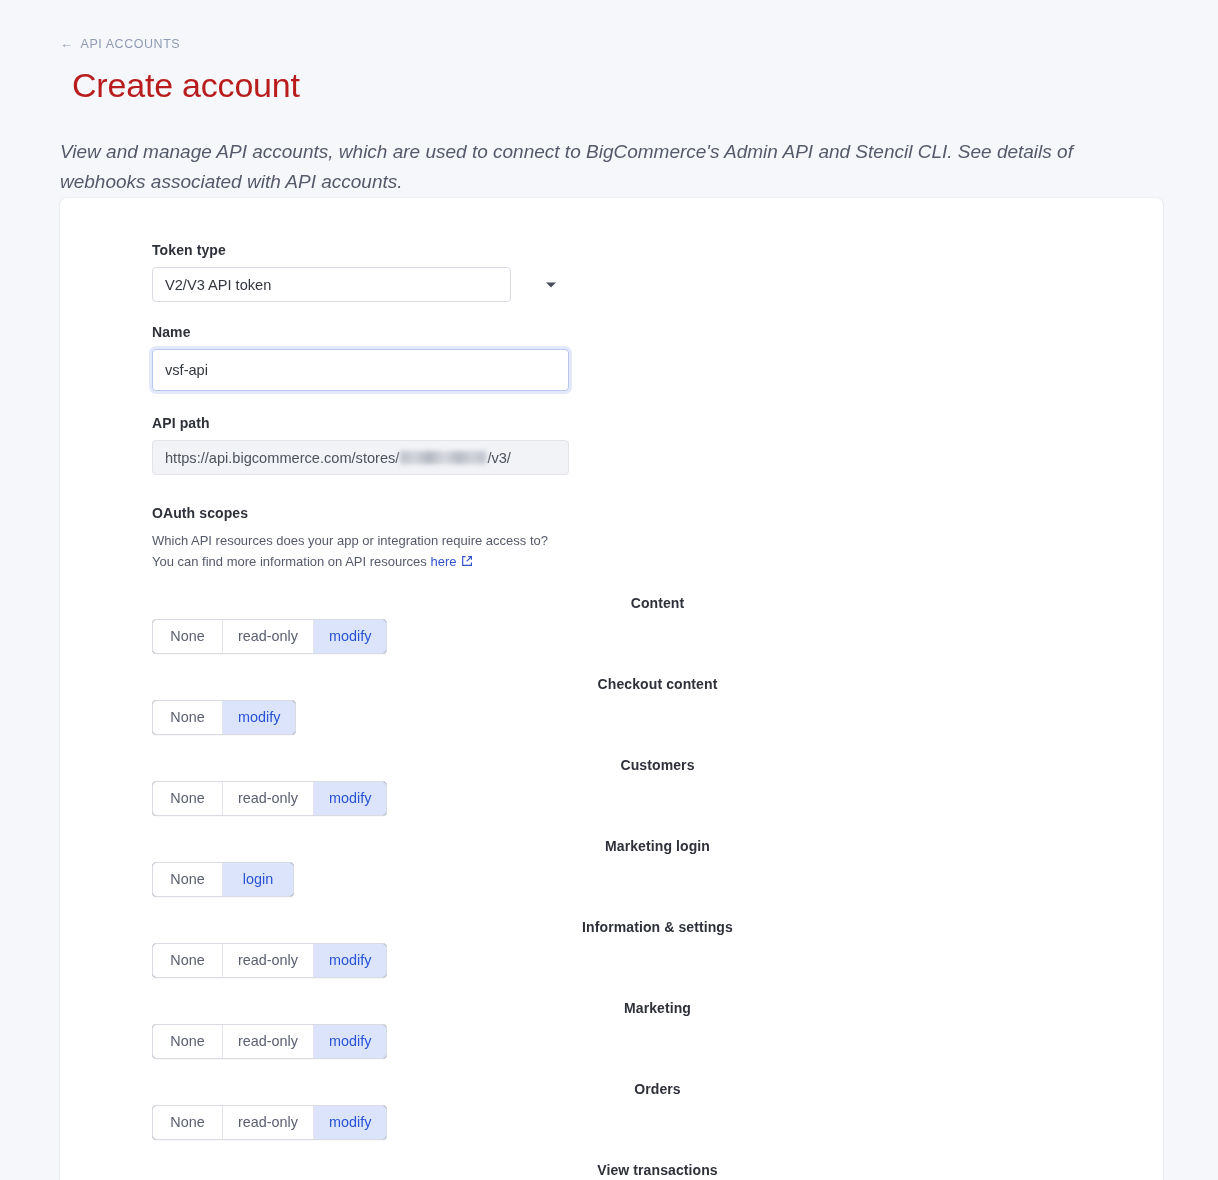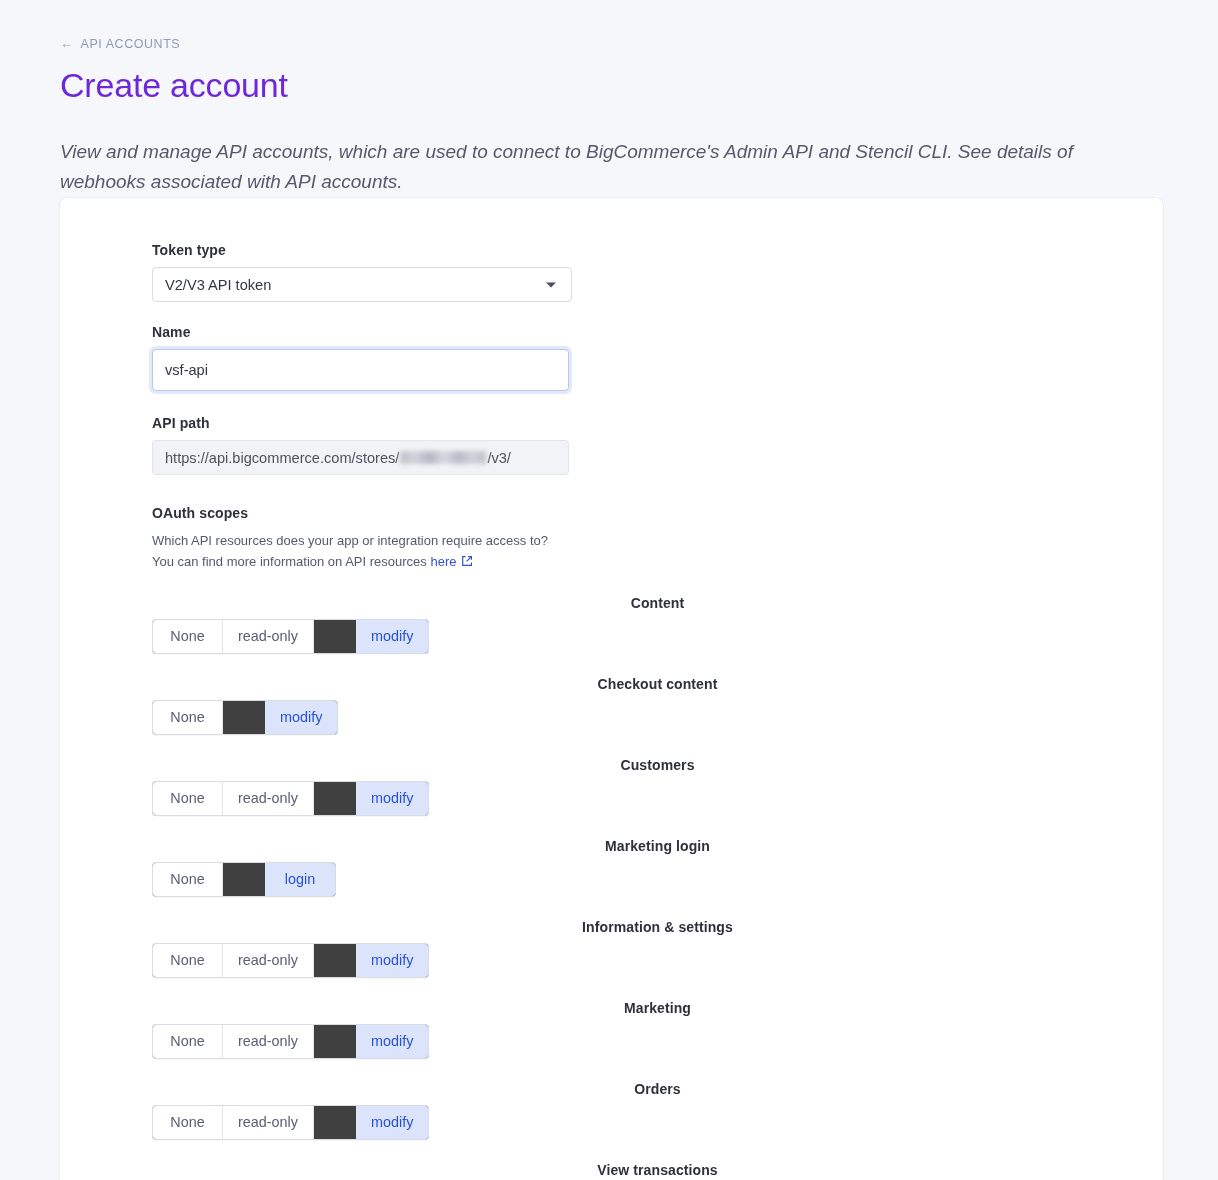--- a/index.html
+++ b/index.html
@@ -14,22 +14,22 @@
 
   
   .header { padding: 34px 0 0 60px; }
   .breadcrumb {
     display: inline-flex; align-items: center; gap: 7px;
     color: #8f9bb3; font-size: 12.5px; letter-spacing: .55px;
     font-weight: 400; cursor: pointer; text-decoration: none;
   }
   .breadcrumb .arrow { font-size: 13px; line-height: 1; color: #8f9bb3; }
   .page-title {
-    margin: 14px 0 0 0; font-size: 34px; font-weight: 400;
-    color: #6d28d9; letter-spacing: -.2px; line-height: 1.15;
+    margin: 14px 0 0 12px; font-size: 34px; font-weight: 400;
+    color: #b91c1c; letter-spacing: -.2px; line-height: 1.15;
   }
   .page-desc {
     margin: 32px 0 0 0; font-size: 19px; color: #555a6b;
     line-height: 1.55; max-width: 1090px; font-style: italic;
   }
   .learn-more {
     display: inline-flex; align-items: center; gap: 5px;
     color: #b91c1c; font-size: 14.6px; text-decoration: none;
     margin-top: 11px; cursor: pointer;
   }
@@ -44,21 +44,21 @@
     padding: 44px 0 0 92px;
   }
 
   .field-label {
     font-size: 14px; font-weight: 700; color: #2e303a;
     margin: 0 0 9px 0; letter-spacing: .1px;
   }
 
   .select-wrap { position: relative; width: 417px; }
   .select-box {
-    width: 420px; height: 35px; border: 1px solid #d9dce3;
+    width: 359px; height: 35px; border: 1px solid #d9dce3;
     border-radius: 4px; background: #fff; color: #33373f;
     font-size: 14.6px; font-family: "Liberation Sans", sans-serif;
     padding: 0 34px 0 12px; display: flex; align-items: center;
     cursor: pointer; user-select: none;
   }
   .caret {
     position: absolute; right: 13px; top: 50%; transform: translateY(-50%);
     width: 0; height: 0; border-left: 5px solid transparent;
     border-right: 5px solid transparent; border-top: 5px solid #4a4f5c;
     pointer-events: none;
@@ -105,21 +105,21 @@
   }
   .seg-btn {
     height: 33px; min-width: 70px; padding: 0 15px;
     display: flex; align-items: center; justify-content: center;
     font-size: 14.4px; color: #5b6071; background: #fff;
     border: 0; border-right: 1px solid #e3e5eb;
     font-family: "Liberation Sans", sans-serif; cursor: pointer;
     white-space: nowrap;
   }
   .seg-btn:last-child { border-right: 0; }
-  .seg-btn.sel { background: #dbe4fb; color: #2952d6; margin-left: 42px; }
+  .seg-btn.sel { background: #dbe4fb; color: #2952d6; }
 </style>
 </head>
 <body>
 
 <div class="page">
 
   <div class="header">
     <a class="breadcrumb">
       <span class="arrow">←</span>
       <span>API ACCOUNTS</span>

